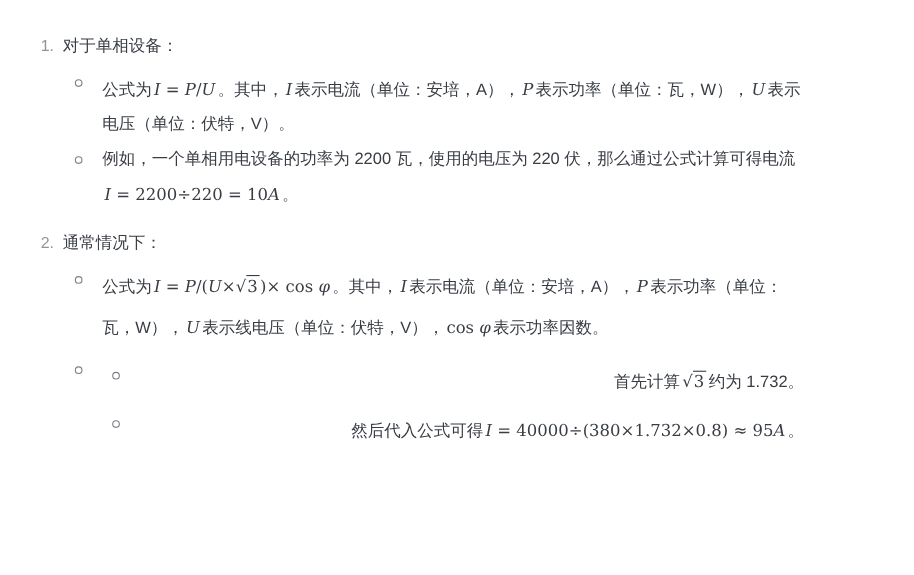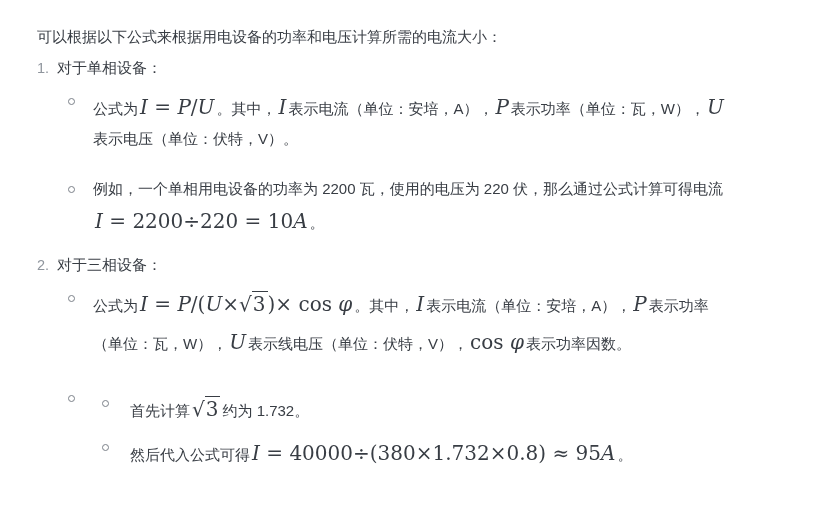--- a/index.html
+++ b/index.html
@@ -13,46 +13,45 @@
   p{margin:0;line-height:26px;}
   .intro{margin-bottom:5px;}
   ol.numbered{list-style:none;margin:0;padding:0;}
   ol.numbered>li{display:flex;margin-top:12px;}
   ol.numbered>li:first-child{margin-top:5px;}
   .num{flex:0 0 20px;width:20px;color:#8f959d;line-height:26px;font-size:14.5px;}
   .li-body{flex:1;min-width:0;}
   .li-title{line-height:26px;}
   ul.bullets{list-style:none;margin:7px 0 0 0;padding:0;}
   ul.bullets>li{display:flex;align-items:flex-start;}
-  ul.bullets>li+li{margin-top:24px;}
+  ul.bullets>li+li{margin-top:6px;}
   .dot{flex:0 0 25px;margin-left:11px;position:relative;height:26px;}
   .dot::before{
     content:"";position:absolute;left:0;top:10px;
     width:5px;height:5px;border:1.5px solid #7b8189;border-radius:50%;
   }
   .content{flex:1;min-width:0;line-height:26px;}
   ul.sub{list-style:none;margin:5px 0 0 0;padding:0;}
-  ul.sub>li{display:flex;align-items:flex-start;}
+  ul.sub>li{display:flex;align-items:flex-start;text-align:right;}
   ul.sub>li+li{margin-top:6px;}
   ul.sub .dot{flex:0 0 28px;margin-left:9px;}
   
   .math{
     font-family:"DejaVu Serif","Liberation Serif",serif;
-    font-size:20px;line-height:38px;white-space:nowrap;padding:0 2px;
+    font-size:15px;line-height:38px;white-space:nowrap;padding:0 2px;
   }
   .math .mi{font-style:italic;}
   .math .mn{font-style:normal;}
   .math .rad{border-top:1.4px solid currentColor;padding:0 2px 0 1px;}
 </style>
 </head>
 <body>
 
 <div class="page">
 
-  <p class="intro">可以根据以下公式来根据用电设备的功率和电压计算所需的电流大小：</p>
 
   <ol class="numbered">
 
     <li>
       <span class="num">1.</span>
       <div class="li-body">
         <p class="li-title">对于单相设备：</p>
         <ul class="bullets">
           <li>
             <span class="dot"></span>
@@ -62,21 +61,21 @@
             <span class="dot"></span>
             <div class="content"><span class="txt">例如，一个单相用电设备的功率为 2200 瓦，使用的电压为 220 伏，那么通过公式计算可得电流</span><span class="math"><span class="mi">I</span><span class="mn"> = 2200÷220 = 10</span><span class="mi">A</span></span><span class="txt">。</span></div>
           </li>
         </ul>
       </div>
     </li>
 
     <li>
       <span class="num">2.</span>
       <div class="li-body">
-        <p class="li-title">对于三相设备：</p>
+        <p class="li-title">通常情况下：</p>
         <ul class="bullets">
           <li>
             <span class="dot"></span>
             <div class="content"><span class="txt">公式为</span><span class="math"><span class="mi">I</span><span class="mn"> = </span><span class="mi">P</span><span class="mn">/(</span><span class="mi">U</span><span class="mn">×</span><span class="mn sqrt">√<span class="rad">3</span></span><span class="mn">)× cos </span><span class="mi">φ</span></span><span class="txt">。其中，</span><span class="math"><span class="mi">I</span></span><span class="txt">表示电流（单位：安培，A），</span><span class="math"><span class="mi">P</span></span><span class="txt">表示功率（单位：瓦，W），</span><span class="math"><span class="mi">U</span></span><span class="txt">表示线电压（单位：伏特，V），</span><span class="math"><span class="mn">cos </span><span class="mi">φ</span></span><span class="txt">表示功率因数。</span></div>
           </li>
           <li>
             <span class="dot"></span>
             <div class="content">
               <ul class="sub">
                 <li>

